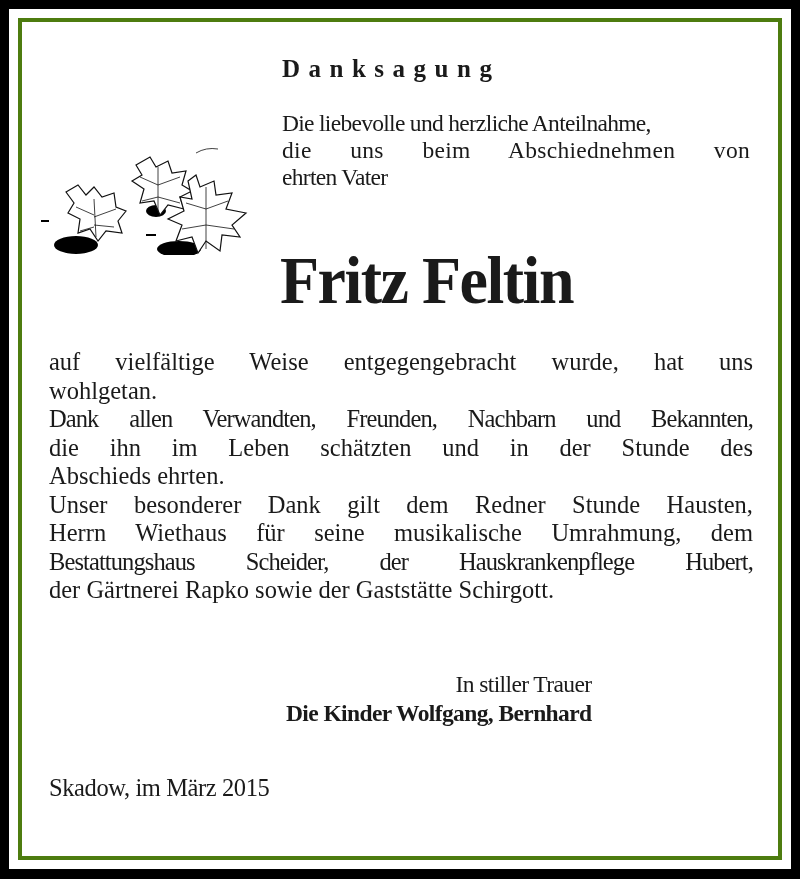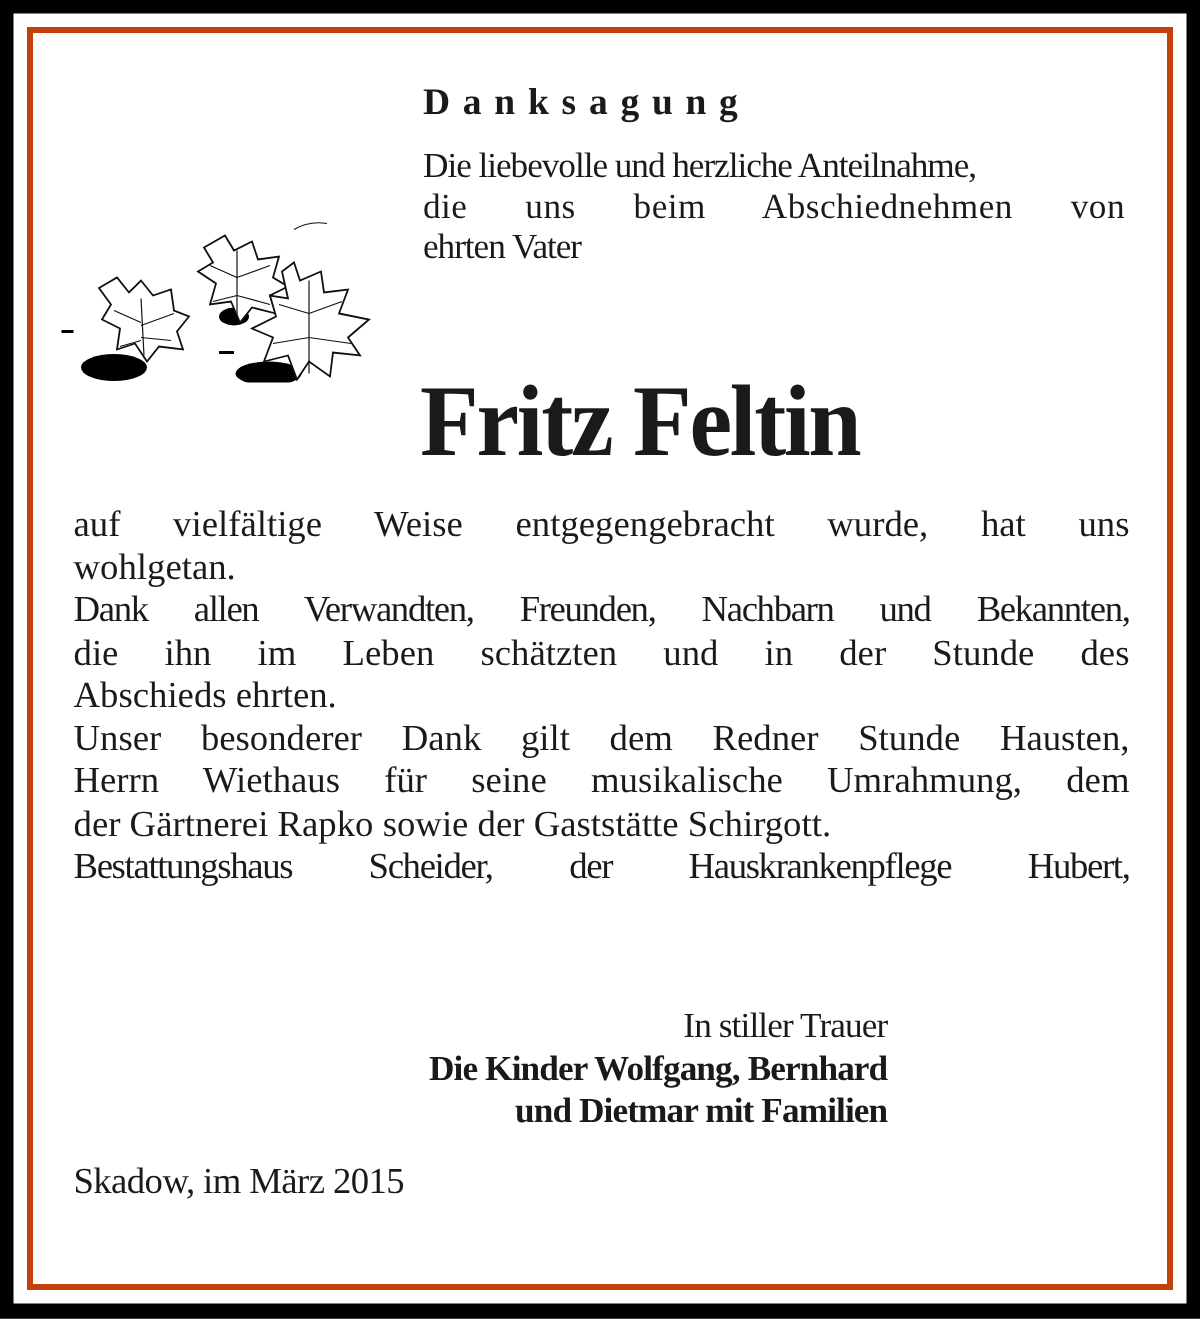--- a/index.html
+++ b/index.html
@@ -3,42 +3,42 @@
 <meta charset="utf-8">
 <style>
   html, body { margin: 0; padding: 0; background: #000; }
   body { width: 800px; height: 879px; position: relative; overflow: hidden; }
   .outer {
     position: absolute; left: 9px; top: 9px; width: 782px; height: 860px;
     background: #fff;
   }
   .inner {
     position: absolute; left: 9px; top: 9px; width: 756px; height: 834px;
-    border: 4px solid #c2410c; background: #fff;
+    border: 4px solid #4d7c0f; background: #fff;
   }
   .serif { font-family: "Liberation Serif", "DejaVu Serif", serif; color: #1a1a1a; }
   .heading {
     position: absolute; left: 260px; top: 33px;
     font-size: 25px; font-weight: bold; letter-spacing: 8.5px;
   }
   .intro {
-    position: absolute; left: 260px; top: 76px; width: 468px;
+    position: absolute; left: 260px; top: 88px; width: 468px;
     font-size: 23.5px; line-height: 27px; text-align: justify;
     text-align-last: left;
   }
   .intro span { display: block; }
   .intro .tight { letter-spacing: -0.7px; }
   .intro .wide { text-align: justify; text-align-last: justify; letter-spacing: 0.3px; }
   .name {
     position: absolute; left: 258px; top: 220px;
     font-size: 64px; font-weight: bold; letter-spacing: -1.5px;
     transform: scaleY(1.06); transform-origin: top left;
   }
   .body-text {
-    position: absolute; left: 27px; top: 314px; width: 704px;
+    position: absolute; left: 27px; top: 326px; width: 704px;
     font-size: 24.5px; line-height: 28.5px;
   }
   .body-text .ln { display: block; text-align: justify; text-align-last: justify; white-space: nowrap; }
   .body-text .ln.last { text-align-last: left; }
   .body-text .cond { letter-spacing: -0.9px; }
   .sign {
     position: absolute; left: 264px; top: 648px;
     font-size: 23.5px; line-height: 28.5px; text-align: right;
   }
   .sign .b { font-weight: bold; letter-spacing: -0.6px; }
@@ -92,26 +92,25 @@
     <div class="name">Fritz Feltin</div>
 
     <div class="body-text">
       <span class="ln">auf vielfältige Weise entgegengebracht wurde, hat uns</span>
       <span class="ln last">wohlgetan.</span>
       <span class="ln cond">Dank allen Verwandten, Freunden, Nachbarn und Bekannten,</span>
       <span class="ln">die ihn im Leben schätzten und in der Stunde des</span>
       <span class="ln last">Abschieds ehrten.</span>
       <span class="ln">Unser besonderer Dank gilt dem Redner Stunde Hausten,</span>
       <span class="ln">Herrn Wiethaus für seine musikalische Umrahmung, dem</span>
+      <span class="ln cond">Bestattungshaus Scheider, der Hauskrankenpflege Hubert,</span>
       <span class="ln last">der Gärtnerei Rapko sowie der Gaststätte Schirgott.</span>
-      <span class="ln cond">Bestattungshaus Scheider, der Hauskrankenpflege Hubert,</span>
     </div>
 
     <div class="sign">
       <div class="r">In stiller Trauer</div>
       <div class="b">Die Kinder Wolfgang, Bernhard</div>
-      <div class="b">und Dietmar mit Familien</div>
     </div>
 
     <div class="place">Skadow, im März 2015</div>
 
   </div>
 </div>
 
 </body></html>

